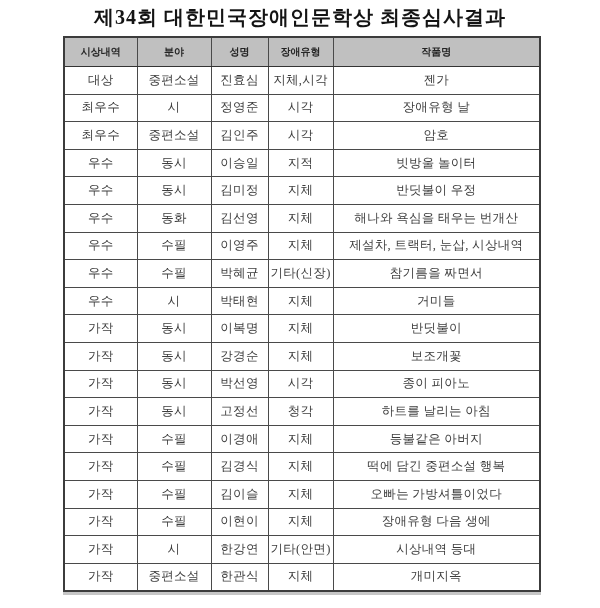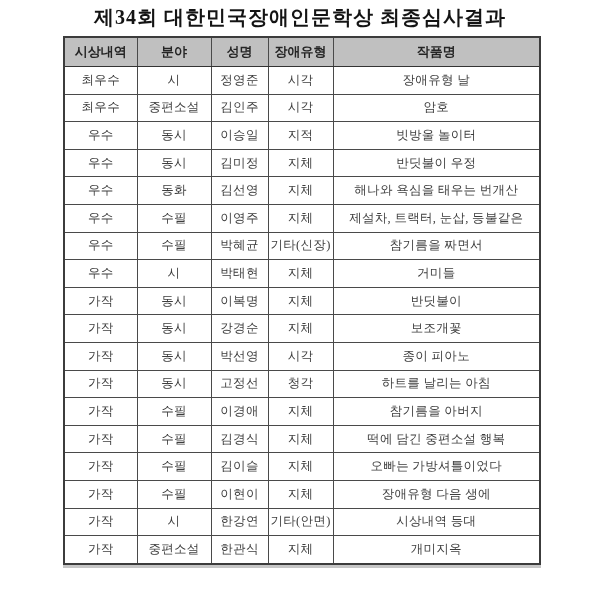--- a/index.html
+++ b/index.html
@@ -46,21 +46,21 @@
     border: 1px solid #4a4a4a;
     text-align: center;
     vertical-align: middle;
     padding: 0 2px;
     overflow: hidden;
     white-space: nowrap;
   }
   th {
     background: #c0c0c0;
     height: 28px;
-    font-size: 13px;
+    font-size: 10px;
     font-weight: bold;
     color: #242424;
     border-bottom: 1px solid #333333;
   }
   td {
     height: 26.6px;
     font-size: 12.5px;
     color: #3d3d3d;
     background: #ffffff;
     letter-spacing: 0.3px;
@@ -84,20 +84,27 @@
       <tr>
           <th>시상내역</th>
           <th>분야</th>
           <th>성명</th>
           <th>장애유형</th>
           <th>작품명</th>
         </tr>
     </thead>
     <tbody>
         <tr>
+          <td>대상</td>
+          <td>중편소설</td>
+          <td>진효심</td>
+          <td>지체,시각</td>
+          <td>젠가</td>
+        </tr>
+        <tr>
           <td>최우수</td>
           <td>시</td>
           <td>정영준</td>
           <td>시각</td>
           <td>장애유형 날</td>
         </tr>
         <tr>
           <td>최우수</td>
           <td>중편소설</td>
           <td>김인주</td>
@@ -123,21 +130,21 @@
           <td>동화</td>
           <td>김선영</td>
           <td>지체</td>
           <td>해나와 욕심을 태우는 번개산</td>
         </tr>
         <tr>
           <td>우수</td>
           <td>수필</td>
           <td>이영주</td>
           <td>지체</td>
-          <td>제설차, 트랙터, 눈삽, 등불같은</td>
+          <td>제설차, 트랙터, 눈삽, 시상내역</td>
         </tr>
         <tr>
           <td>우수</td>
           <td>수필</td>
           <td>박혜균</td>
           <td>기타(신장)</td>
           <td>참기름을 짜면서</td>
         </tr>
         <tr>
           <td>우수</td>
@@ -172,21 +179,21 @@
           <td>동시</td>
           <td>고정선</td>
           <td>청각</td>
           <td>하트를 날리는 아침</td>
         </tr>
         <tr>
           <td>가작</td>
           <td>수필</td>
           <td>이경애</td>
           <td>지체</td>
-          <td>참기름을 아버지</td>
+          <td>등불같은 아버지</td>
         </tr>
         <tr>
           <td>가작</td>
           <td>수필</td>
           <td>김경식</td>
           <td>지체</td>
           <td>떡에 담긴 중편소설 행복</td>
         </tr>
         <tr>
           <td>가작</td>

